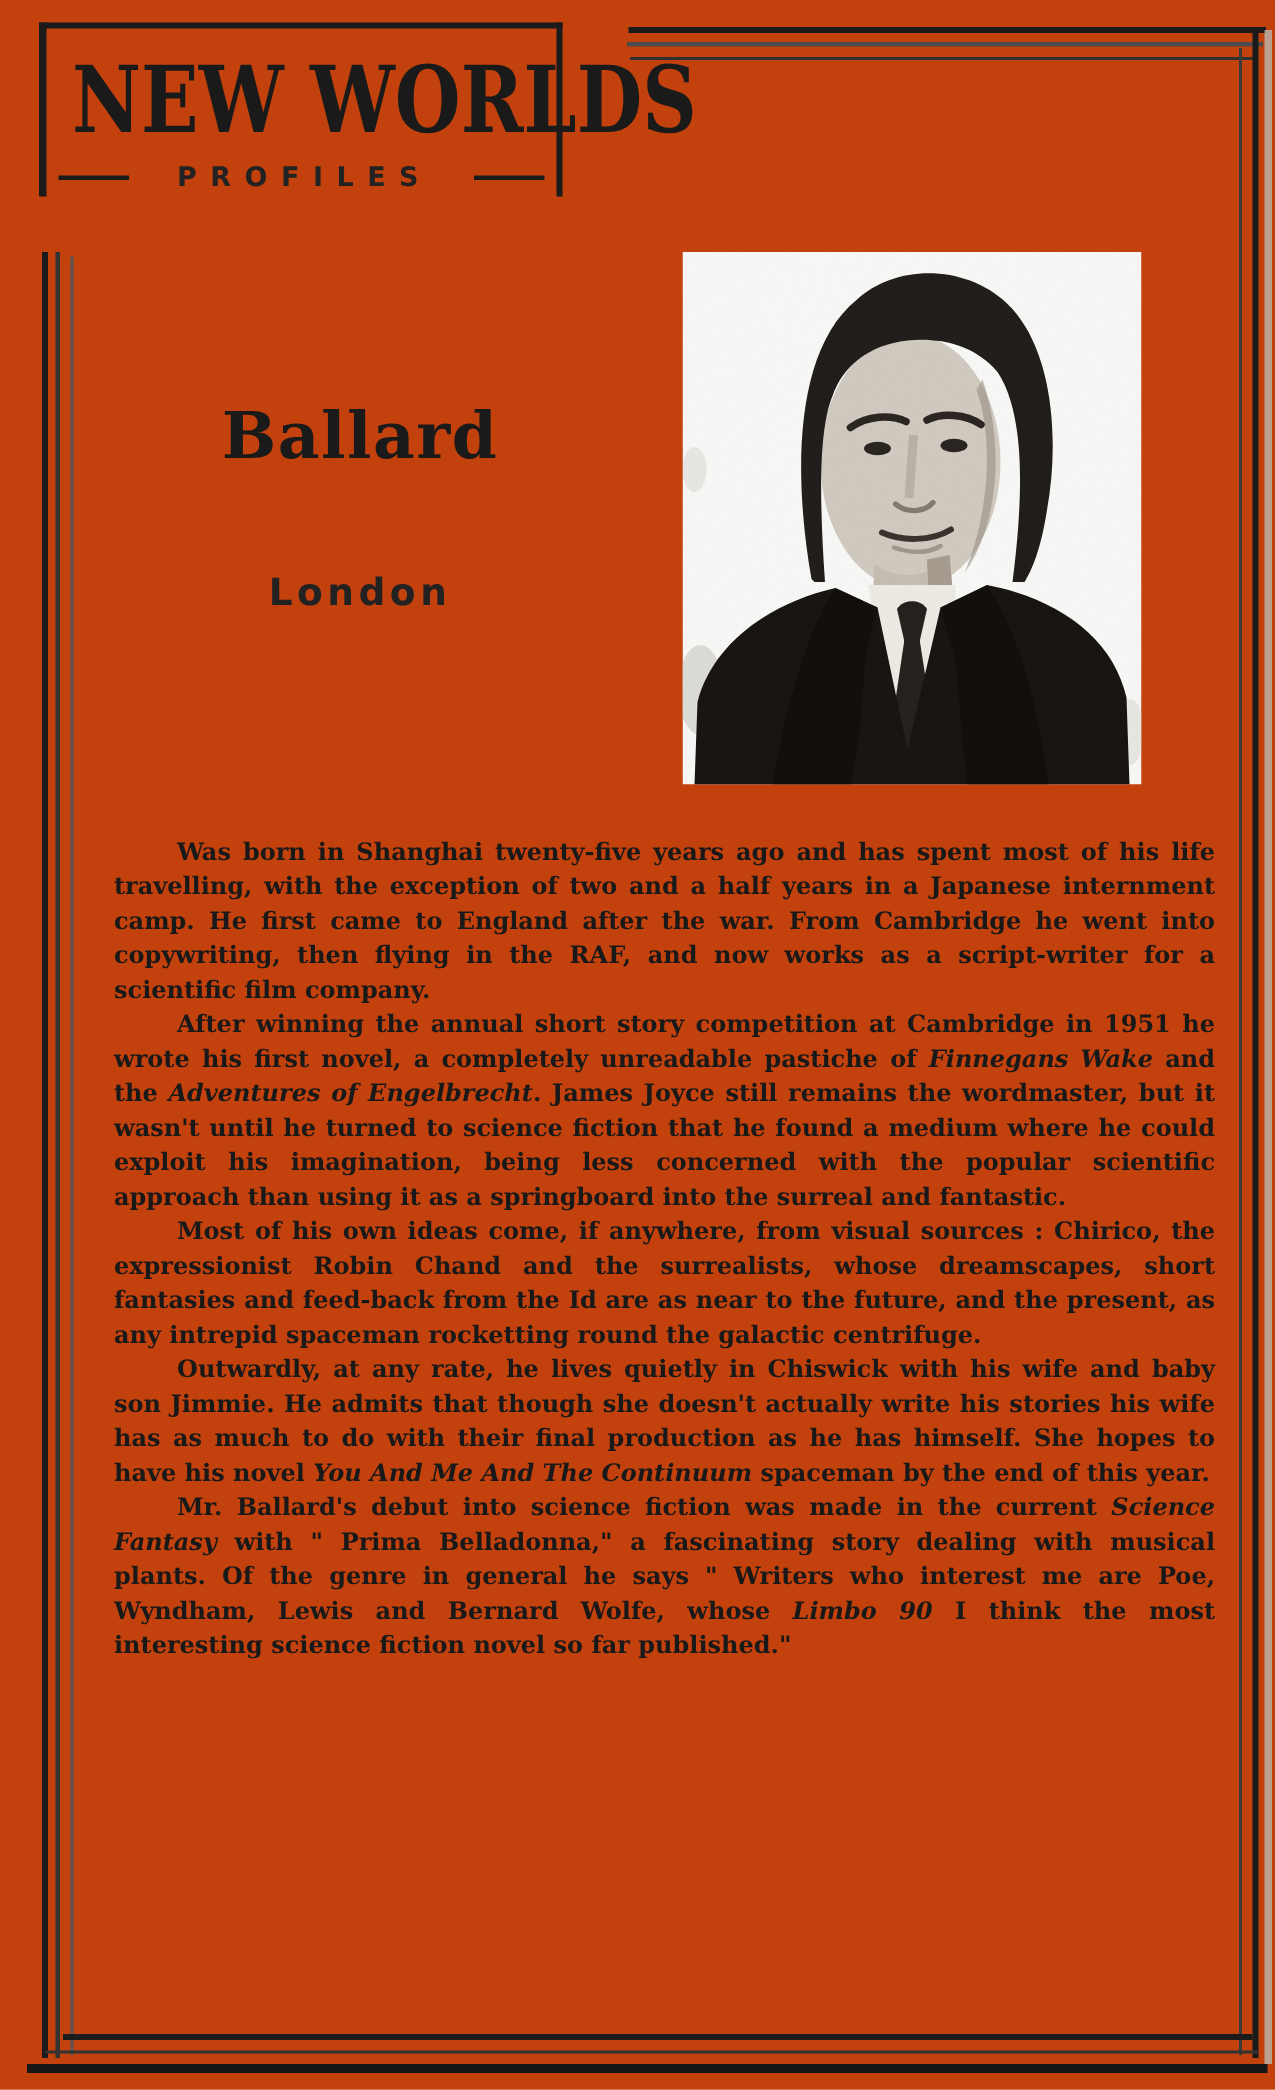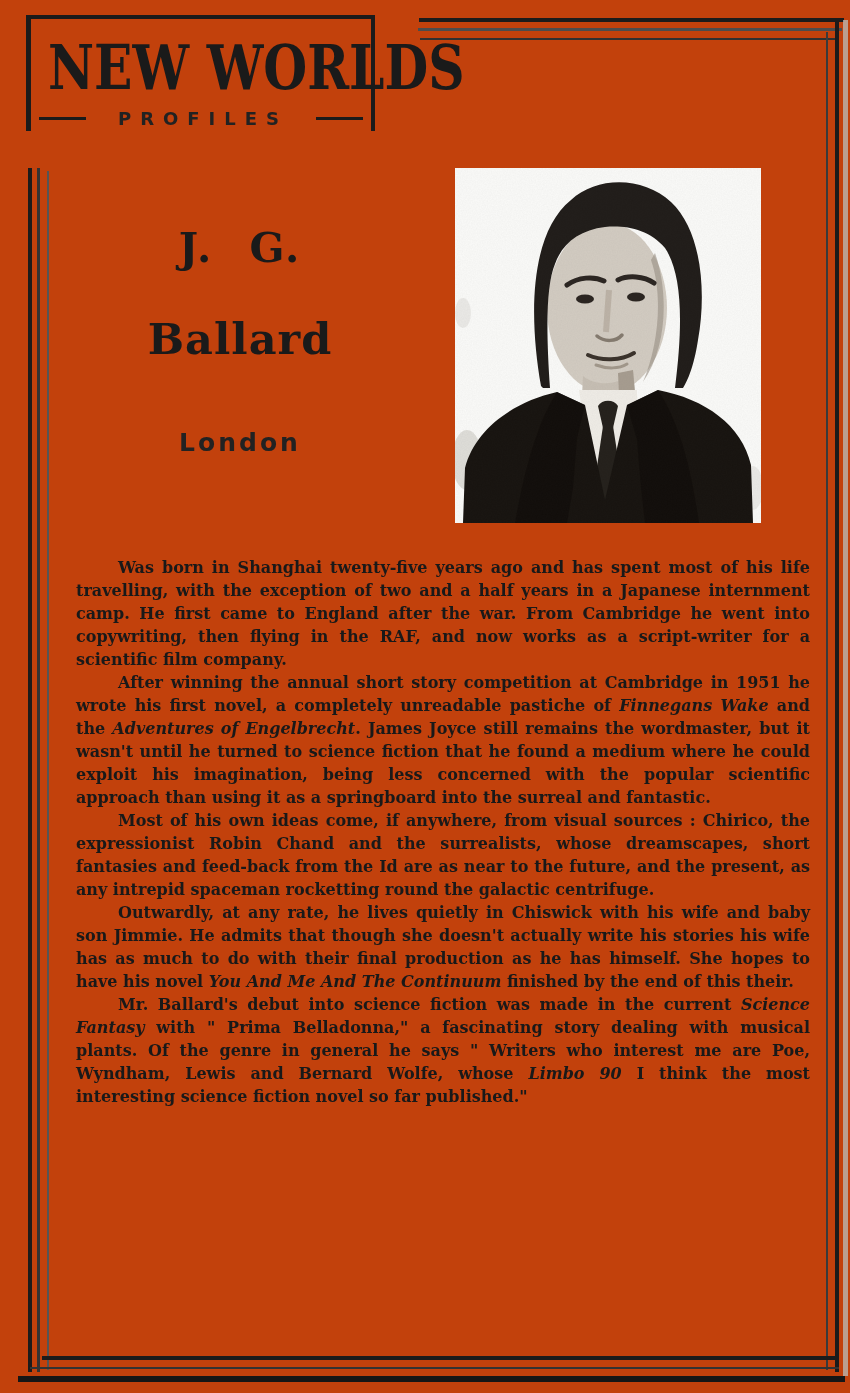--- a/index.html
+++ b/index.html
@@ -72,21 +72,20 @@
   <div class="rule lb2"></div>
   <div class="rule lb3"></div>
   <div class="rule rb1"></div>
   <div class="rule rb2"></div>
   <div class="rule rbg"></div>
   <div class="rule bb1"></div>
   <div class="rule bb2"></div>
   <div class="rule heavy"></div>
 
   <div class="nameblock">
-    <div class="initials">J.  G.</div>
     <div class="surname">Ballard</div>
     <div class="location">London</div>
   </div>
 
   <svg class="photo" viewBox="0 0 306 355" role="img">
     <defs>
       <filter id="grain" x="0" y="0" width="100%" height="100%">
         <feTurbulence type="fractalNoise" baseFrequency="0.8" numOctaves="2" result="n"></feTurbulence>
         <feColorMatrix in="n" type="matrix" values="0 0 0 0 0.1  0 0 0 0 0.1  0 0 0 0 0.1  0 0 0 0.5 0"></feColorMatrix>
       </filter>
@@ -129,17 +128,17 @@
     <path d="M102,224 L130,237 L122,270 L118,320 L112,355 L60,355 C70,300 82,255 102,224 Z" fill="#0f0c09" opacity="0.7"></path>
     <path d="M203,222 L172,237 L182,272 L186,320 L190,355 L244,355 C236,298 224,254 203,222 Z" fill="#0f0c09" opacity="0.7"></path>
 
     <rect x="0" y="0" width="306" height="355" filter="url(#grain)" opacity="0.12"></rect>
   </svg>
 
   <div class="article">
       <p><span>Was born in Shanghai twenty-five years ago and has spent most of his life travelling, with the exception of two and a half years in a Japanese internment camp.  He first came to England after the war.  From Cambridge he went into copywriting, then flying in the RAF, and now works as a script-writer for a scientific film company.</span></p>
       <p><span>After winning the annual short story competition at Cambridge in 1951 he wrote his first novel, a completely unreadable pastiche of </span><i>Finnegans Wake</i><span> and the </span><i>Adventures of Engelbrecht</i><span>.  James Joyce still remains the wordmaster, but it wasn't until he turned to science fiction that he found a medium where he could exploit his imagination, being less concerned with the popular scientific approach than using it as a springboard into the surreal and fantastic.</span></p>
       <p><span>Most of his own ideas come, if anywhere, from visual sources : Chirico, the expressionist Robin Chand and the surrealists, whose dreamscapes, short fantasies and feed-back from the Id are as near to the future, and the present, as any intrepid spaceman rocketting round the galactic centrifuge.</span></p>
-      <p><span>Outwardly, at any rate, he lives quietly in Chiswick with his wife and baby son Jimmie.  He admits that though she doesn't actually write his stories his wife has as much to do with their final production as he has himself.  She hopes to have his novel </span><i>You And Me And The Continuum</i><span> finished by the end of this their.</span></p>
+      <p><span>Outwardly, at any rate, he lives quietly in Chiswick with his wife and baby son Jimmie.  He admits that though she doesn't actually write his stories his wife has as much to do with their final production as he has himself.  She hopes to have his novel </span><i>You And Me And The Continuum</i><span> spaceman by the end of this year.</span></p>
       <p><span>Mr. Ballard's debut into science fiction was made in the current </span><i>Science Fantasy</i><span> with " Prima Belladonna," a fascinating story dealing with musical plants.  Of the genre in general he says " Writers who interest me are Poe, Wyndham, Lewis and Bernard Wolfe, whose </span><i>Limbo 90</i><span> I think the most interesting science fiction novel so far published."</span></p>
     </div>
 
 </div>
 
 </body></html>

